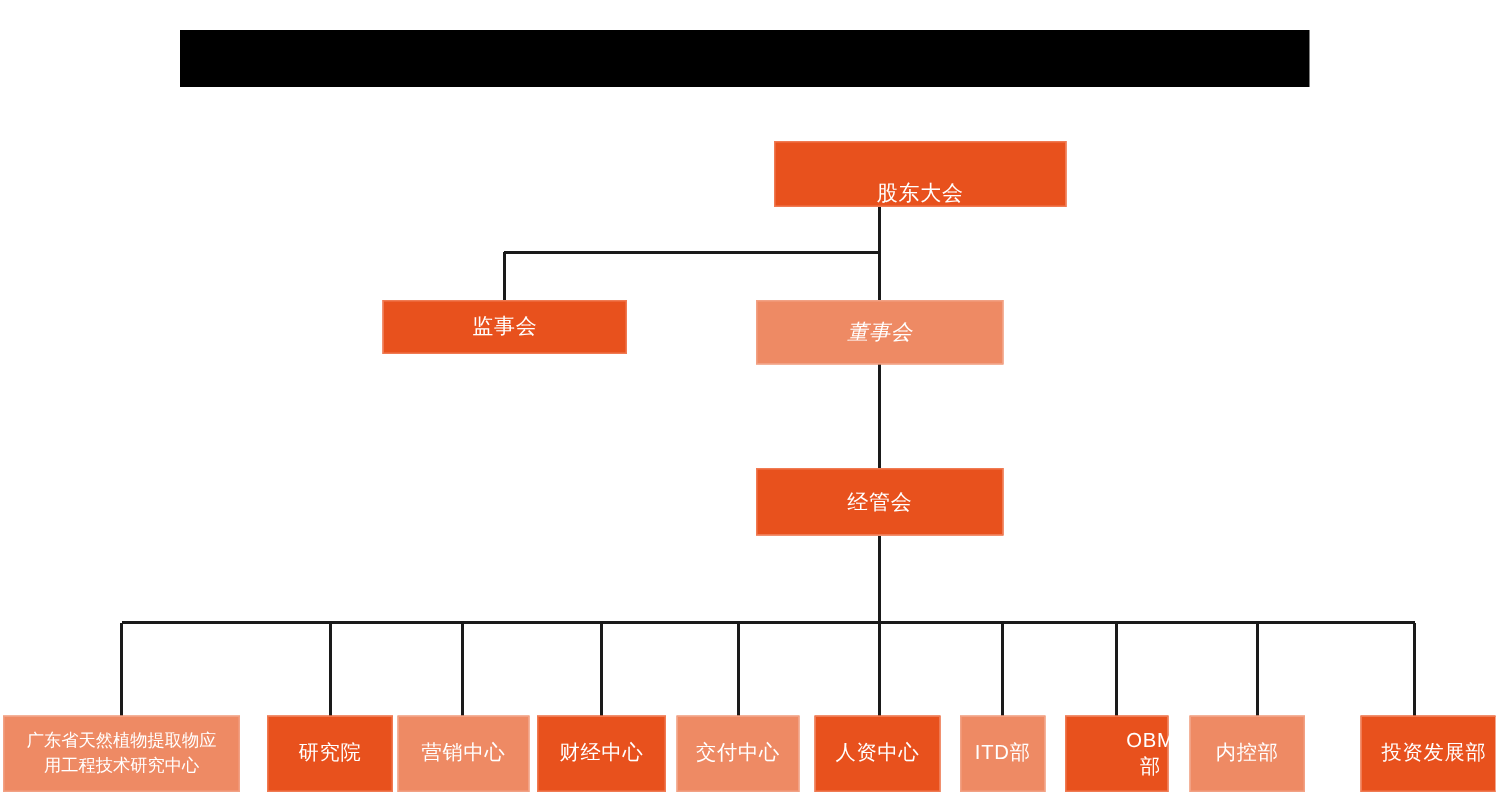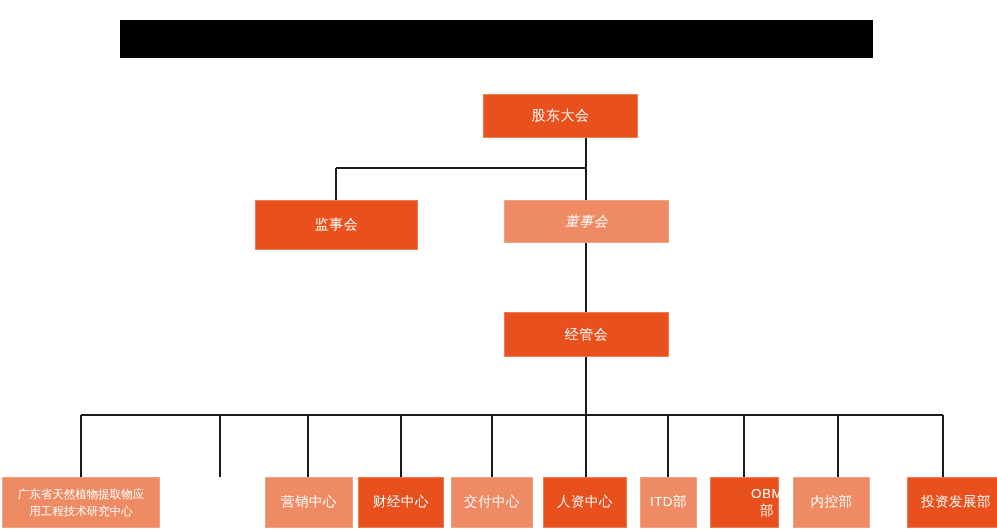--- a/index.html
+++ b/index.html
@@ -100,41 +100,44 @@
       <line x1="401" y1="415" x2="401" y2="477"></line>
       <line x1="492" y1="415" x2="492" y2="477"></line>
       <line x1="586" y1="415" x2="586" y2="477"></line>
       <line x1="668" y1="415" x2="668" y2="477"></line>
       <line x1="744" y1="415" x2="744" y2="477"></line>
       <line x1="838" y1="415" x2="838" y2="477"></line>
       <line x1="943" y1="415" x2="943" y2="477"></line>
     </g>
   </svg>
 
-  <div class="node dark lvl-top" style="left:483px; top:94px; width:155px; height:44px;">
+  <div class="node dark lvl-top" style="left:516px; top:94px; width:195px; height:44px;align-items:flex-end;">
     <span class="node-label">股东大会</span>
   </div>
 
-  <div class="node dark lvl-mid" style="left:255px; top:200px; width:163px; height:50px;">
+  <div class="node dark lvl-mid" style="left:255px; top:200px; width:163px; height:36px;">
     <span class="node-label">监事会</span>
   </div>
 
   <div class="node light lvl-mid" style="left:504px; top:200px; width:165px; height:43px;font-style:italic;">
     <span class="node-label">董事会</span>
   </div>
 
   <div class="node dark lvl-exec" style="left:504px; top:312px; width:165px; height:45px;">
     <span class="node-label">经管会</span>
   </div>
 
   <div class="node light lvl-leaf tiny" style="left:2px; top:477px; width:158px; height:51px;">
     <span class="node-label">广东省天然植物提取物应
 用工程技术研究中心</span>
   </div>
 
+  <div class="node dark lvl-leaf" style="left:178px; top:477px; width:84px; height:51px;">
+    <span class="node-label">研究院</span>
+  </div>
 
   <div class="node light lvl-leaf" style="left:265px; top:477px; width:88px; height:51px;">
     <span class="node-label">营销中心</span>
   </div>
 
   <div class="node dark lvl-leaf" style="left:358px; top:477px; width:86px; height:51px;">
     <span class="node-label">财经中心</span>
   </div>
 
   <div class="node light lvl-leaf" style="left:451px; top:477px; width:82px; height:51px;">

